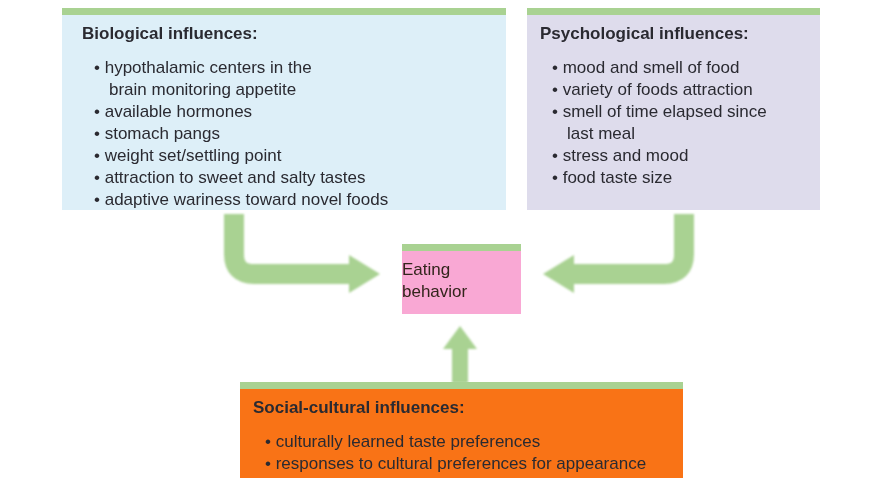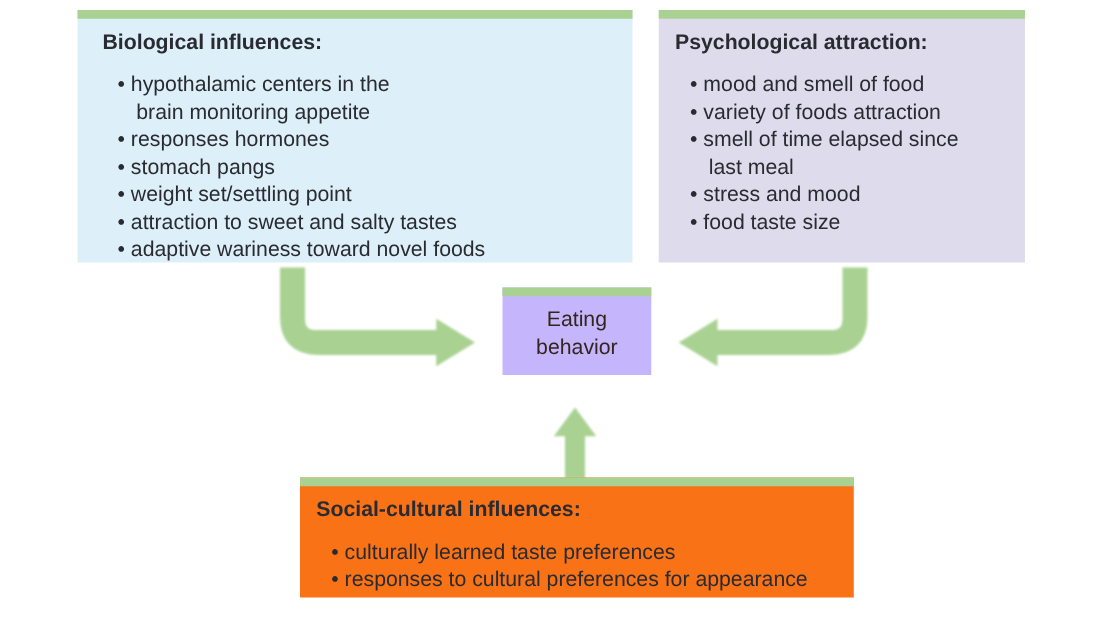--- a/index.html
+++ b/index.html
@@ -37,21 +37,21 @@
   }
   ul.bullets li::before{
     content:"\2022\00a0";
   }
   .box-bio{ left:62px; top:8px; width:444px; height:202px; background:#ddeff8; }
   .box-bio .content{ padding:8px 10px 0 20px; }
   .box-psy{ left:527px; top:8px; width:293px; height:202px; background:#dedcec; }
   .box-psy .content{ padding:8px 8px 0 13px; }
   .box-social{ left:240px; top:382px; width:443px; height:96px; background:#f97316; }
   .box-social .content{ padding:8px 10px 0 13px; }
-  .box-center{ left:402px; top:230px; width:119px; height:70px; background:#c4b5fd; text-align:center; }
+  .box-center{ left:402px; top:244px; width:119px; height:70px; background:#f9a8d4; text-align:left; }
   .box-center .center-label{
     font-size:17px;
     line-height:22px;
     padding-top:8px;
     white-space:pre-line;
     color:#33251c;
   }
   svg.arrows{
     position:absolute;
     left:0;top:0;
@@ -82,33 +82,33 @@
     </g>
   </svg>
 
   <div class="box box-bio">
     <div class="bar"></div>
     <div class="content">
       <div class="title">Biological influences:</div>
       <ul class="bullets">
           <li>hypothalamic centers in the
 brain monitoring appetite</li>
-          <li>responses hormones</li>
+          <li>available hormones</li>
           <li>stomach pangs</li>
           <li>weight set/settling point</li>
           <li>attraction to sweet and salty tastes</li>
           <li>adaptive wariness toward novel foods</li>
         </ul>
     </div>
   </div>
 
   <div class="box box-psy">
     <div class="bar"></div>
     <div class="content">
-      <div class="title">Psychological attraction:</div>
+      <div class="title">Psychological influences:</div>
       <ul class="bullets">
           <li>mood and smell of food</li>
           <li>variety of foods attraction</li>
           <li>smell of time elapsed since
 last meal</li>
           <li>stress and mood</li>
           <li>food taste size</li>
         </ul>
     </div>
   </div>

